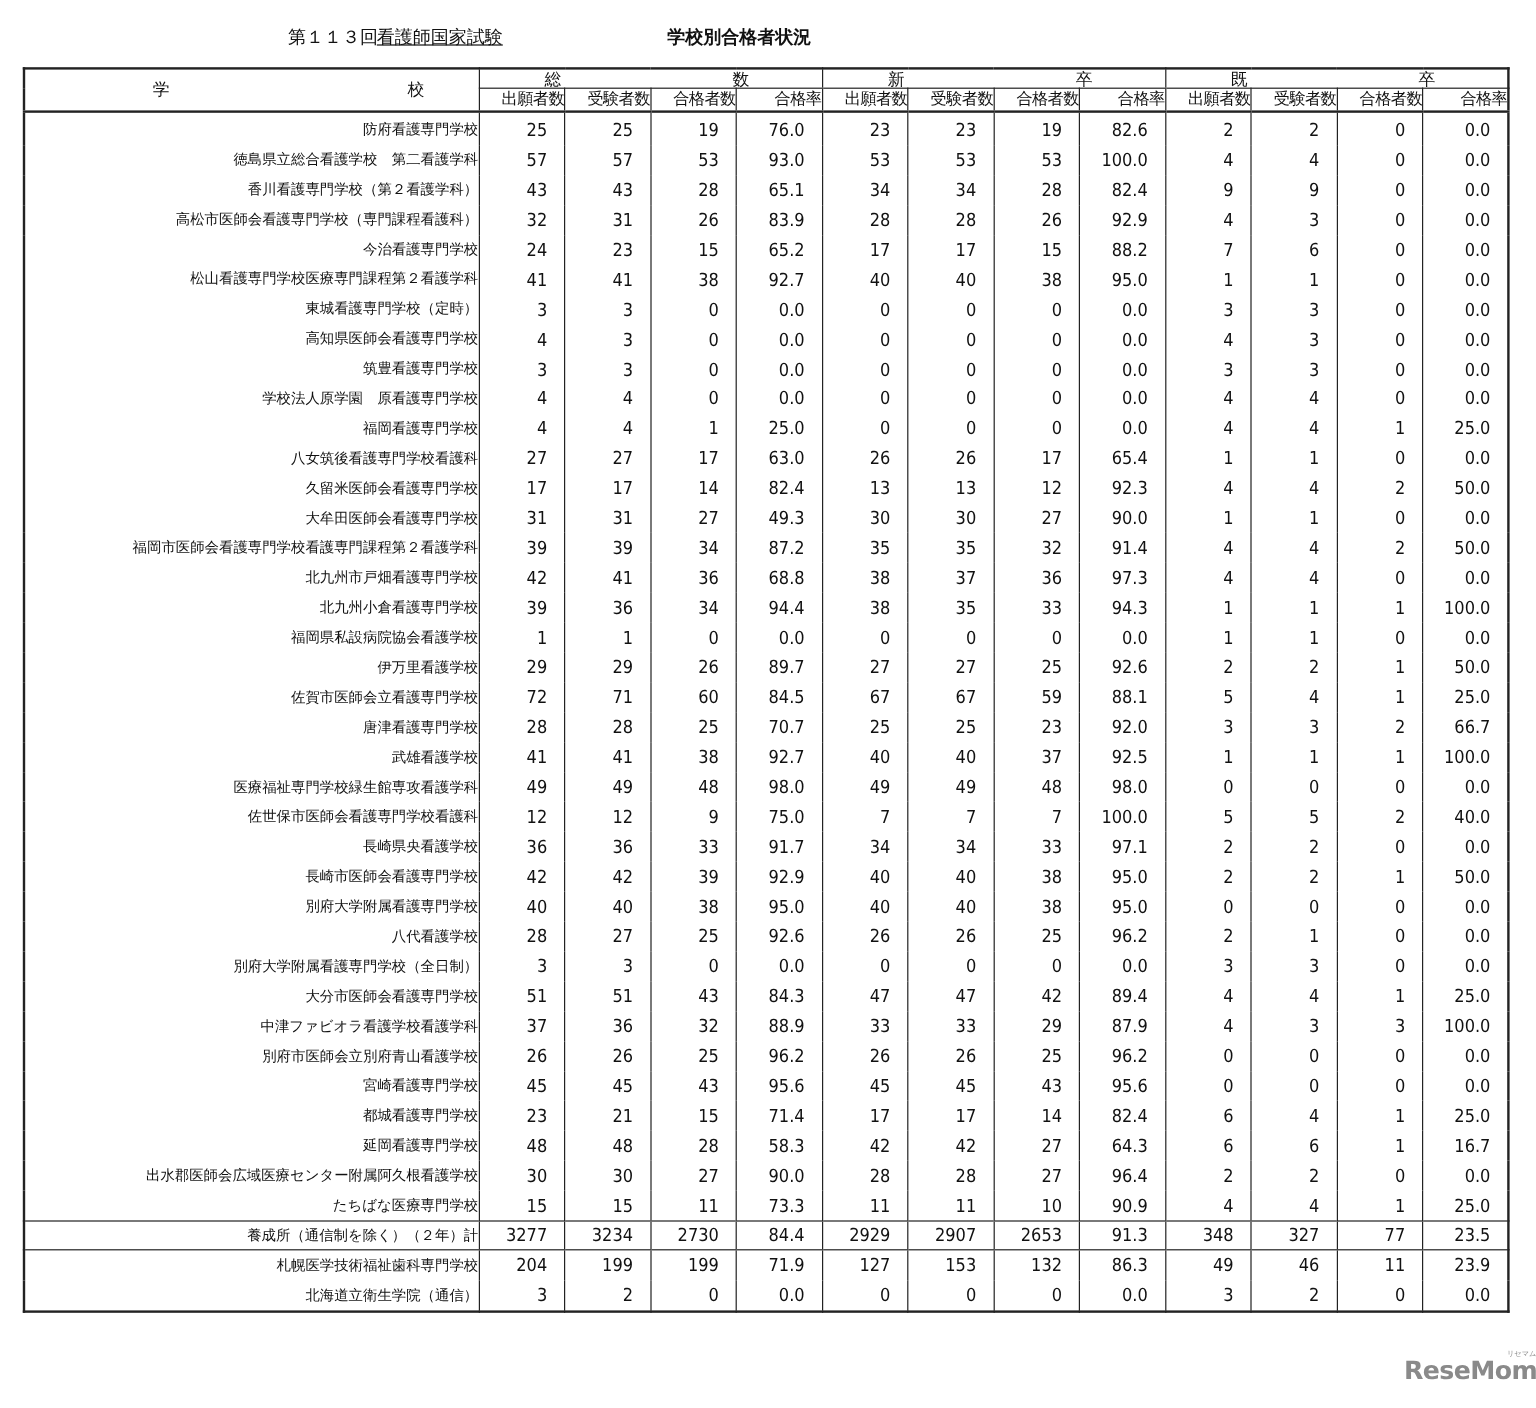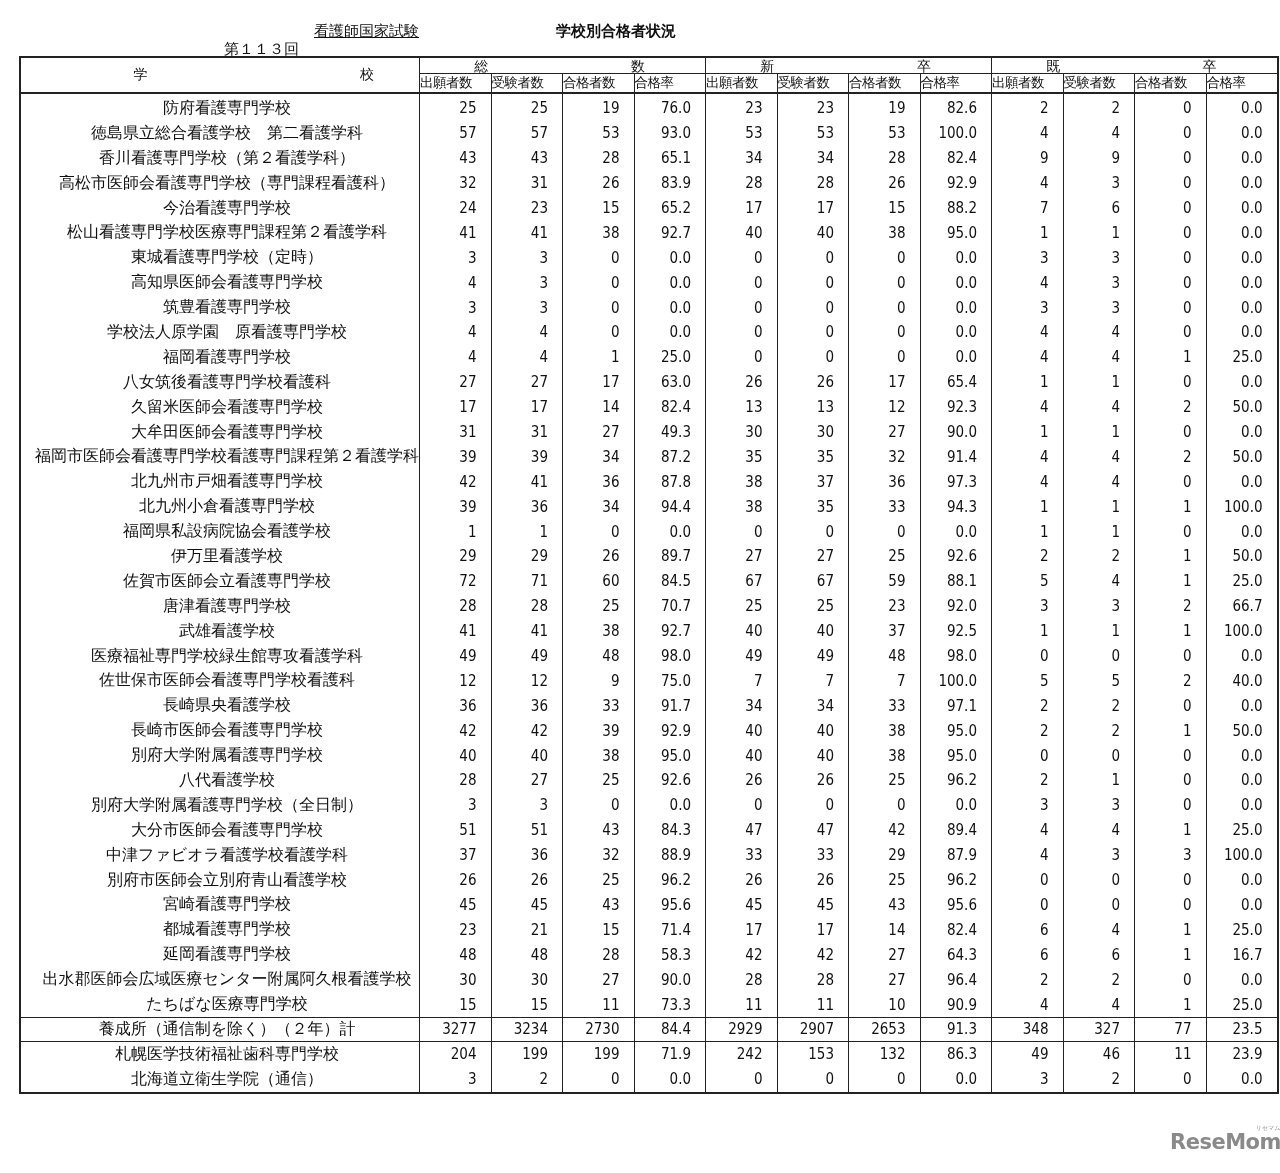--- a/index.html
+++ b/index.html
@@ -14,38 +14,38 @@
   col.c-num { width: 71.5px; }
   .hdr1 th { height: 15px; font-size: 14px; border-left: 1.5px solid #222; border-bottom: 1px solid #222; position: relative; }
   .hdr1 th.name { border-bottom: 2px solid #222; border-left: none; }
   .hdr1 th .l { position: absolute; left: 0; width: 50%; text-align: center; top: 0; }
   .hdr1 th .r { position: absolute; right: 0; width: 50%; text-align: center; top: 0; }
   .hdr1 th.group .l { left: 5%; width: 40%; text-align: left; padding-left: 40px; box-sizing: border-box; }
   .hdr1 th.group .r { text-align: right; padding-right: 60px; box-sizing: border-box; width: 50%; }
   .hdr1 th.name .l { width: 60%; text-align: center; top: 8px; }
   .hdr1 th.name .r { width: 40%; text-align: right; padding-right: 45px; box-sizing: border-box; top: 8px; }
   .hdr2 th { height: 16px; font-size: 13.5px; border-left: 1.5px solid #222; border-bottom: 2px solid #222;
-             text-align: left; letter-spacing: -0.5px; }
+             text-align: right; letter-spacing: -0.5px; }
   .hdr2 th.sep { border-left: 1px solid #222; }
   tbody td { height: 24.9px; font-size: 15px; text-align: right; padding-right: 14px !important;
              border-left: 1.5px solid #222; font-family: "DejaVu Sans Condensed", "Liberation Sans Narrow", "Liberation Sans", sans-serif; }
-  tbody td.name { text-align: center; padding-left: 14px !important; padding-right: 0 !important;
-                  font-size: 16px; border-left: none; font-family: "DejaVu Serif", "Liberation Serif", serif; }
+  tbody td.name { text-align: right; padding-left: 14px !important; padding-right: 0 !important;
+                  font-size: 12px; border-left: none; font-family: "DejaVu Serif", "Liberation Serif", serif; }
   tbody td.rate { padding-right: 14px !important; }
   tbody tr.first td { padding-top: 2px; }
   tbody tr.total td { border-top: 1.5px solid #222; border-bottom: 1.5px solid #222; height: 23px; margin-left: 36px; }
   .watermark { position: absolute; left: 1170px; top: 1130px; font-family: "DejaVu Sans", sans-serif;
                font-weight: bold; font-size: 21px; color: #8a8a8a; letter-spacing: -0.5px; }
   .watermark .sup { position: absolute; right: 8px; top: -6px; font-size: 6px; font-weight: normal; letter-spacing: 0; }
 </style>
 </head>
 <body>
 
 <div class="title">
-  <span style="left:224px;margin-top:18px;">第１１３回</span>
+  <span style="left:240px;">第１１３回</span>
   <span style="left:314px;text-decoration:underline;">看護師国家試験</span>
   <span style="left:556px;font-weight:bold;">学校別合格者状況</span>
 </div>
 
 <table class="grid">
   <colgroup>
     <col class="c-name">
     <col class="c-num">
       <col class="c-num">
       <col class="c-num">
@@ -317,21 +317,21 @@
         <td>4</td>
         <td>4</td>
         <td>2</td>
         <td class="rate">50.0</td>
       </tr>
       <tr>
         <td class="name">北九州市戸畑看護専門学校</td>
         <td>42</td>
         <td>41</td>
         <td>36</td>
-        <td class="rate">87.8</td>
+        <td class="rate">68.8</td>
         <td>38</td>
         <td>37</td>
         <td>36</td>
         <td class="rate">97.3</td>
         <td>4</td>
         <td>4</td>
         <td>0</td>
         <td class="rate">0.0</td>
       </tr>
       <tr>
@@ -663,21 +663,21 @@
         <td>327</td>
         <td>77</td>
         <td class="rate">23.5</td>
       </tr>
       <tr>
         <td class="name">札幌医学技術福祉歯科専門学校</td>
         <td>204</td>
         <td>199</td>
         <td>199</td>
         <td class="rate">71.9</td>
-        <td>242</td>
+        <td>127</td>
         <td>153</td>
         <td>132</td>
         <td class="rate">86.3</td>
         <td>49</td>
         <td>46</td>
         <td>11</td>
         <td class="rate">23.9</td>
       </tr>
       <tr>
         <td class="name">北海道立衛生学院（通信）</td>

